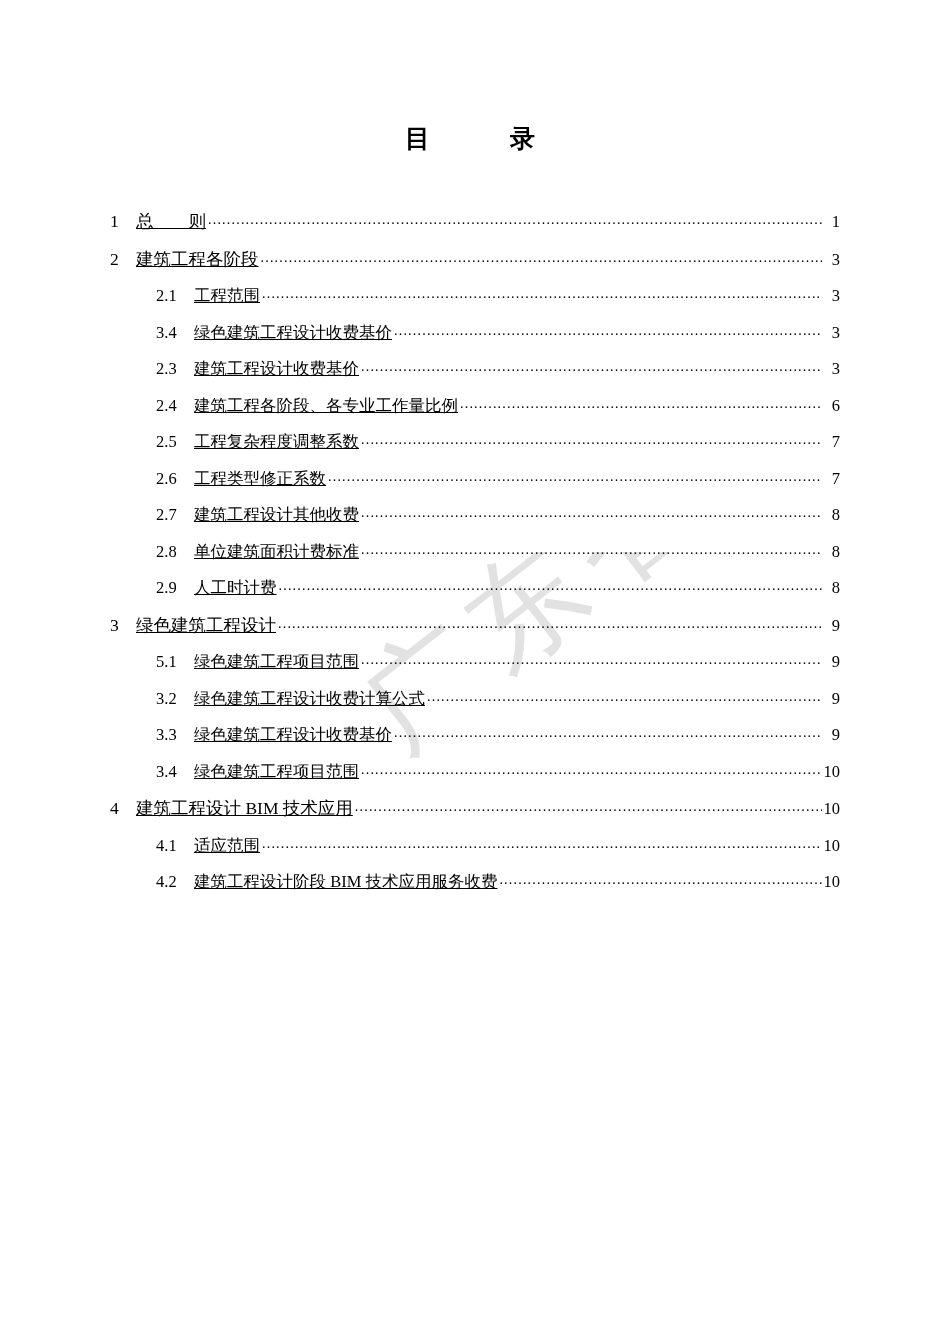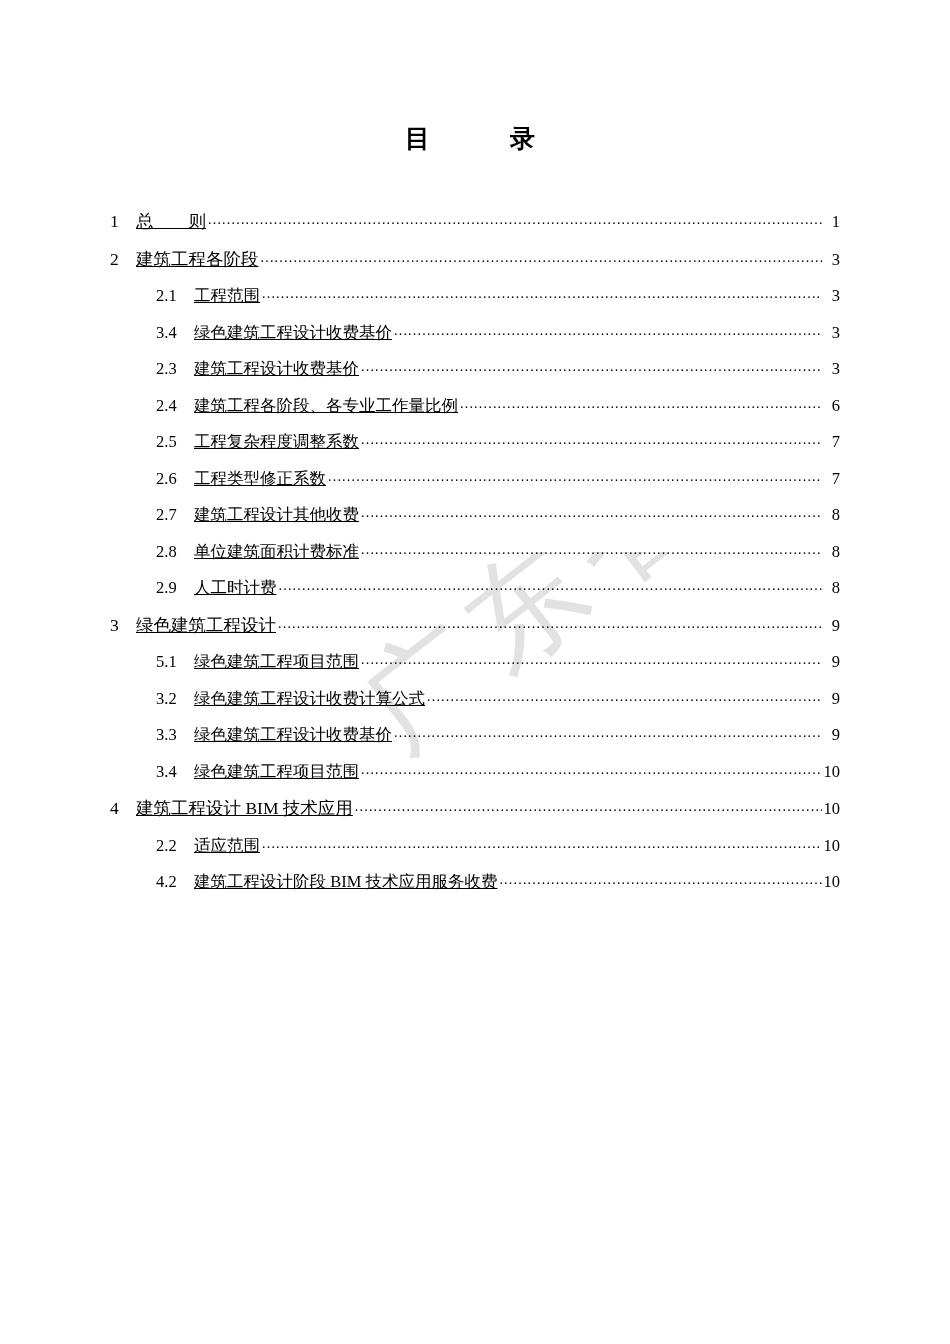--- a/index.html
+++ b/index.html
@@ -232,21 +232,21 @@
           <span class="toc-leader">...........................................................................................................................................</span>
           <span class="toc-page">10</span>
         </div>
         <div class="toc-entry level1">
           <span class="toc-num">4</span>
           <span class="toc-label">建筑工程设计 BIM 技术应用</span>
           <span class="toc-leader">...........................................................................................................................................</span>
           <span class="toc-page">10</span>
         </div>
         <div class="toc-entry level2">
-          <span class="toc-num">2.2</span>
+          <span class="toc-num">4.1</span>
           <span class="toc-label">适应范围</span>
           <span class="toc-leader">...........................................................................................................................................</span>
           <span class="toc-page">10</span>
         </div>
         <div class="toc-entry level2">
           <span class="toc-num">4.2</span>
           <span class="toc-label">建筑工程设计阶段 BIM 技术应用服务收费</span>
           <span class="toc-leader">...........................................................................................................................................</span>
           <span class="toc-page">10</span>
         </div>

